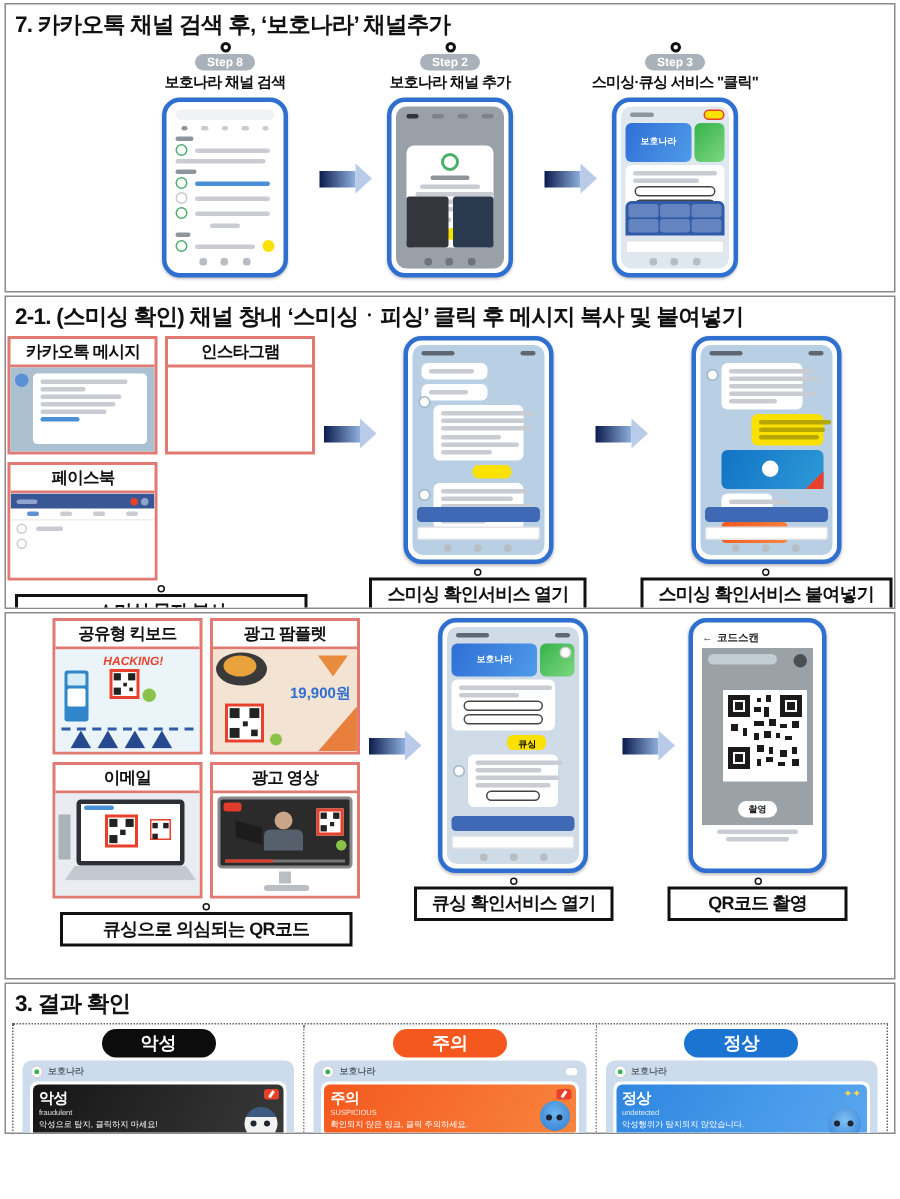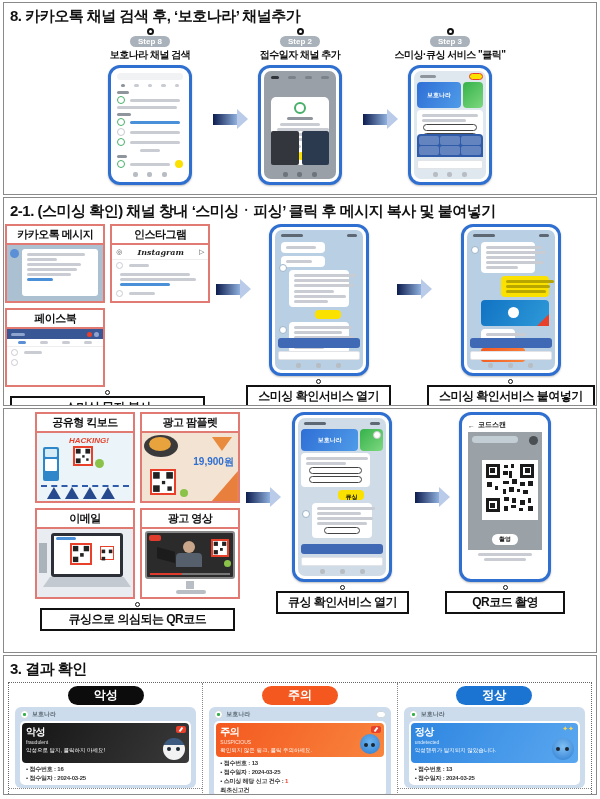--- a/index.html
+++ b/index.html
@@ -83,21 +83,21 @@
   .pillbtn { background:#fff; border:1px solid #444; border-radius:7px; font-size:6px; font-weight:700; color:#222; text-align:center; padding:0 5px; }
   .modal { position:absolute; left:7px; right:7px; top:26px; background:#fff; border-radius:5px; padding:3px; }
   .ybtn { background:#fae100; border-radius:3px; height:8px; }
 </style>
 </head>
 <body>
 
 <div class="page">
 
   <div class="section" style="height:193px;">
-    <div class="sec-title">8. 카카오톡 채널 검색 후,  ‘보호나라’ 채널추가</div>
+    <div class="sec-title">7. 카카오톡 채널 검색 후,  ‘보호나라’ 채널추가</div>
     <div class="steps-row">
 
       <div class="step-col">
         <div class="ring"></div>
         <div class="step-pill">Step 8</div>
         <div class="step-label">보호나라 채널 검색</div>
 
         <div class="phone ph-s1">
           <div class="scr">
             <div style="margin:2px 3px; height:7px; background:#f1f2f4; border-radius:4px;"></div>
@@ -141,21 +141,21 @@
               </div>
           </div>
         </div>
       </div>
 
       <div class="arr"></div>
 
       <div class="step-col">
         <div class="ring"></div>
         <div class="step-pill">Step 2</div>
-        <div class="step-label">접수일자 채널 추가</div>
+        <div class="step-label">보호나라 채널 추가</div>
 
         <div class="phone ph-s1">
           <div class="scr" style="background:#9aa0a8;">
             <div style="display:flex; gap:3px; margin:3px 4px;">
                 <i class="bar d" style="width:8px;background:#30343a;"></i>
                 <i class="bar" style="width:8px;background:#7c828a;"></i>
                 <i class="bar" style="width:8px;background:#7c828a;"></i>
                 <i class="bar" style="width:8px;background:#7c828a;"></i>
               </div>
             <div class="modal">
@@ -249,38 +249,20 @@
                   <div class="bar" style="width:30px;"></div>
                   <div class="bar" style="width:54px;"></div>
                 <div class="bar" style="width:50px;"></div>
                   <div class="bar" style="width:44px;"></div>
                   <div class="bar h" style="width:26px;"></div>
               </div>
             </div>
           </div>
           <div class="gcell">
             <div class="gtitle">인스타그램</div>
-            <div class="gimg" style="height:56px;background:#fff;">
-              <div style="display:flex;justify-content:space-between;align-items:center;padding:2px 4px;border-bottom:1px solid #eee;">
-                <span style="font-size:7px;color:#444;">◎</span>
-                <span style="font-family:'DejaVu Serif',serif;font-style:italic;font-size:8px;font-weight:700;color:#222;">Instagram</span>
-                <span style="font-size:7px;color:#444;">▷</span>
-              </div>
-              <div style="display:flex;align-items:center;gap:3px;padding:2px 4px;">
-                  <span class="crc" style="width:7px;height:7px;border:1px solid #c9ccd2;"></span>
-                  <span class="bar" style="width:20px;"></span>
-                </div>
-              <div class="bar" style="width:70px;margin-left:8px;"></div>
-              <div class="bar" style="width:76px;margin-left:8px;"></div>
-              <div class="bar h" style="width:50px;margin-left:8px;"></div>
-              <div style="display:flex;align-items:center;gap:3px;padding:2px 4px;">
-                  <span class="crc" style="width:7px;height:7px;border:1px solid #c9ccd2;"></span>
-                  <span class="bar" style="width:26px;"></span>
-                </div>
-            </div>
           </div>
           <div class="gcell">
             <div class="gtitle">페이스북</div>
             <div class="gimg" style="height:56px;background:#fff;">
               <div style="height:10px;background:#3a5795;display:flex;align-items:center;justify-content:space-between;padding:0 4px;">
                 <span class="bar" style="width:14px;background:#8fa3cf;margin:0;"></span>
                 <span style="display:flex;gap:2px;">
                     <span class="crc" style="width:5px;height:5px;background:#e8402a;"></span>
                     <span class="crc" style="width:5px;height:5px;background:#8fa3cf;"></span>
                   </span>
@@ -626,21 +608,21 @@
         </div>
         <div class="cap-wrap">
           <span class="ring sm"></span>
           <span class="cap-box" style="min-width:120px;">QR코드 촬영</span>
         </div>
       </div>
 
     </div>
   </div>
 
-  <div class="section" style="height:140px; border-color:#8a8a8a;">
+  <div class="section" style="height:101px; border-color:#8a8a8a;">
     <div class="sec-title">3. 결과 확인</div>
     <div class="results">
 
       <div class="rescol">
         <div class="badge" style="background:#0c0c0c;">악성</div>
         <div class="chatcard">
           <div class="chan">
               <span class="ico"></span>
               <span>보호나라</span>
             </div>

